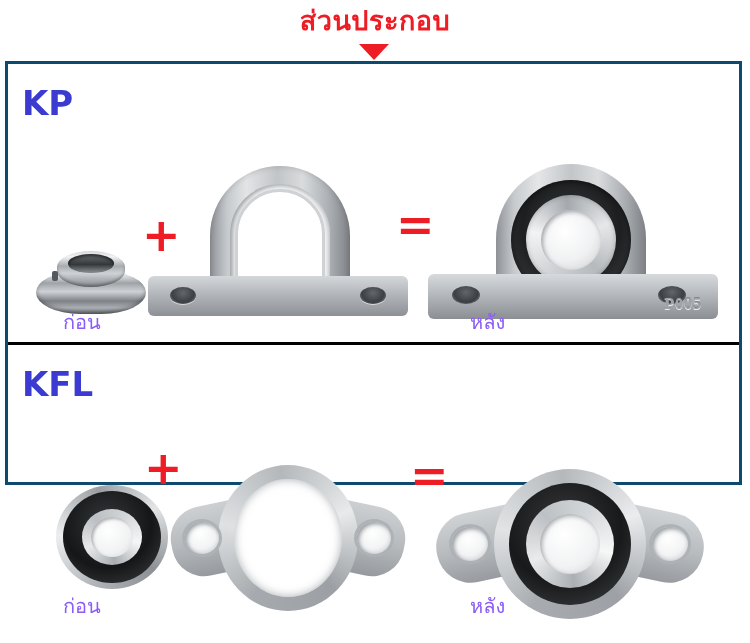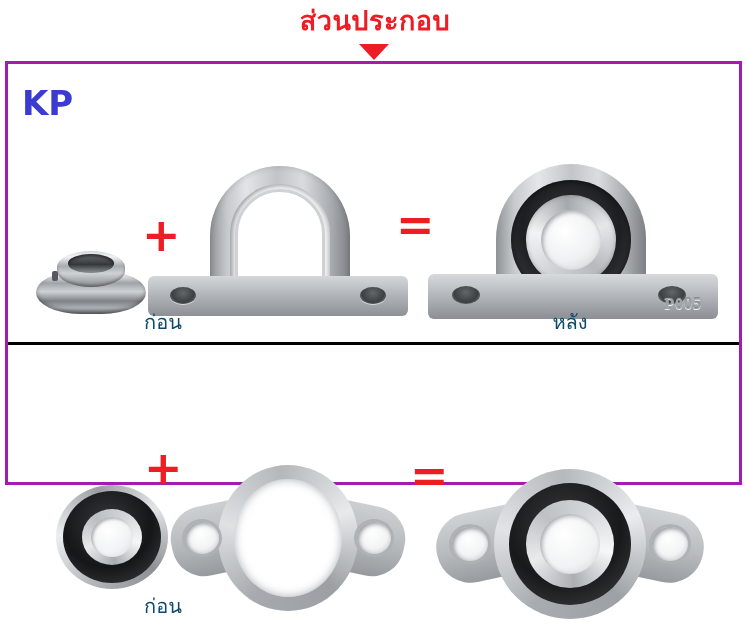--- a/index.html
+++ b/index.html
@@ -51,21 +51,21 @@
     border-top: 16px solid #ee1c24;
   }
 
   
   .frame {
     position: absolute;
     left: 5px;
     top: 61px;
     width: 737px;
     height: 424px;
-    border: 3px solid #a21caf;
+    border: 3px solid #0c4a6e;
     background: #ffffff;
   }
   .panel {
     position: relative;
     width: 100%;
     height: 50%;
     overflow: hidden;
   }
   .panel.top { border-bottom: 3px solid #000000; height: 281px; }
   .panel.bottom { height: 281px; }
@@ -94,22 +94,21 @@
   .op-equals {
     font-size: 46px;
     font-weight: bold;
     line-height: 46px;
   }
 
   
   .caption {
     position: absolute;
     font-size: 20px;
-    color: #0c4a6e;
-    text-align: center;
+    color: #8b5cf6;
     line-height: 26px;
   }
 
   
   .part { position: absolute; }
 
   
   .kp-insert { left: 28px; top: 185px; width: 110px; height: 65px; }
   .kp-insert .outer-ring {
     position: absolute; left: 0; top: 22px; width: 110px; height: 43px;
@@ -374,20 +373,21 @@
         <div class="hole-r"></div>
         <div class="emboss">P005</div>
       </div>
 
       <div class="caption" style="left:55px; top:245px; width:200px;">ก่อน</div>
       <div class="caption" style="left:462px; top:245px; width:200px;">หลัง</div>
     </div>
 
     <div class="panel bottom">
 
+      <div class="series-label">KFL</div>
 
       <div class="part kfl-insert" style="top:140px;">
         <div class="outer"></div>
         <div class="seal"></div>
         <div class="inner-ring"></div>
         <div class="bore"></div>
       </div>
 
       <div class="op-plus" style="left:136px; top:100px;">+</div>
 

